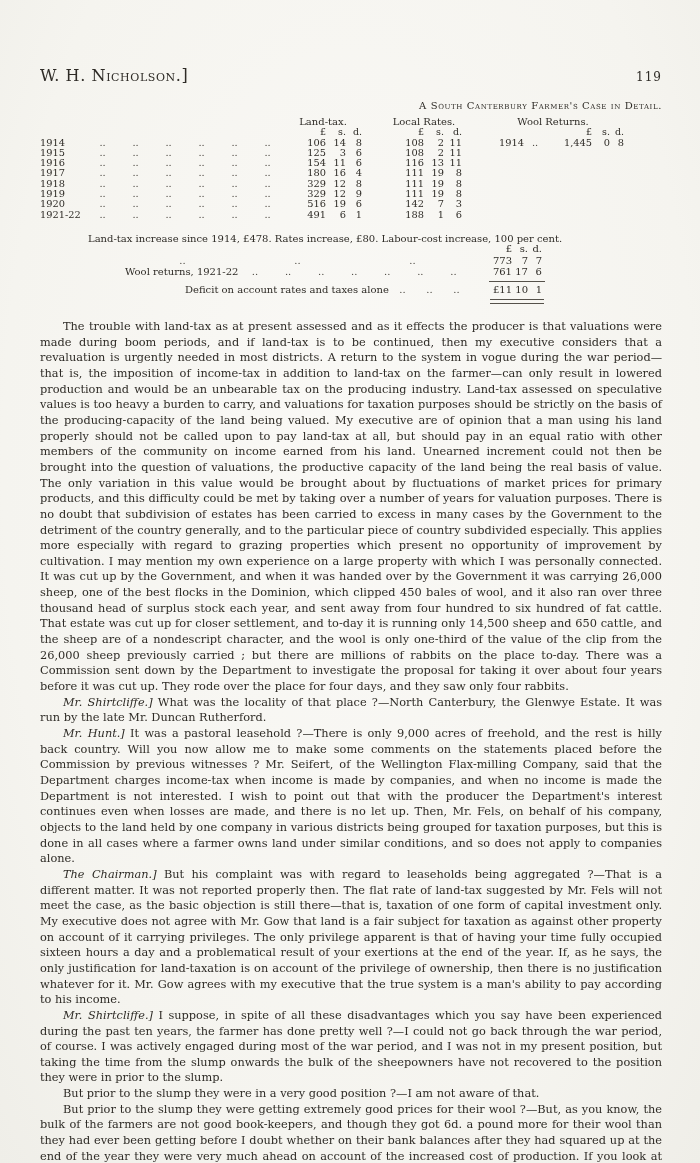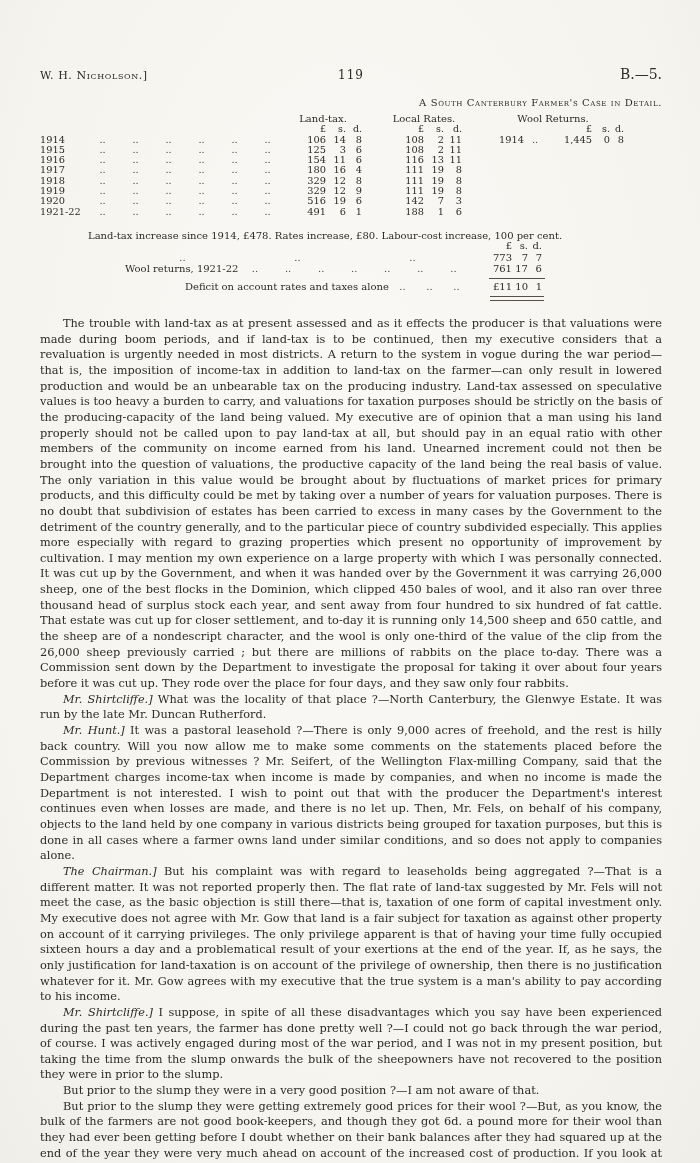--- a/index.html
+++ b/index.html
@@ -11,21 +11,21 @@
     background:#f7f6f2;
     background-image:radial-gradient(ellipse at 50% 40%, #faf9f6 0%, #f5f4ef 70%, #efeee8 100%);
     color:#2e2b26;
     font-family:"DejaVu Serif","Liberation Serif",serif;
     overflow:hidden;
     box-sizing:border-box;
     padding:66px 38px 0 40px;
   }
   
   .page-header{display:flex;align-items:baseline;}
-  .witness{flex:1;font-variant:small-caps;font-size:11px;letter-spacing:0.6px;}
+  .witness{flex:1;font-variant:small-caps;font-size:16px;letter-spacing:0.6px;}
   .pageno{flex:0 0 auto;font-size:12px;letter-spacing:1px;}
   .ref{flex:1;text-align:right;font-size:14px;}
   
   .tbl-title{text-align:right;font-variant:small-caps;font-size:10px;letter-spacing:0.6px;margin-top:15px;}
   
   table.detail{border-collapse:collapse;table-layout:fixed;width:584px;margin:6px 0 0 0;font-size:9.8px;line-height:10.3px;}
   table.detail th, table.detail td{padding:0;font-weight:normal;white-space:nowrap;overflow:visible;}
   table.detail tr.grp th{text-align:center;font-size:10px;}
   table.detail tr.cur th{font-size:9.5px;}
   td.yr{text-align:left;}
@@ -54,21 +54,20 @@
   .body-text i{font-style:italic;}
 </style>
 </head>
 <body>
 
 <div class="page">
 
   <div class="page-header">
     <span class="witness">W. H. Nicholson.]</span>
     <span class="pageno">119</span>
-    <span class="ref">B.—5.</span>
   </div>
 
   <div class="tbl-title">A South Canterbury Farmer's Case in Detail.</div>
 
   <table class="detail">
     <colgroup>
       <col style="width:46px">
       <col style="width:33px">
         <col style="width:33px">
         <col style="width:33px">

